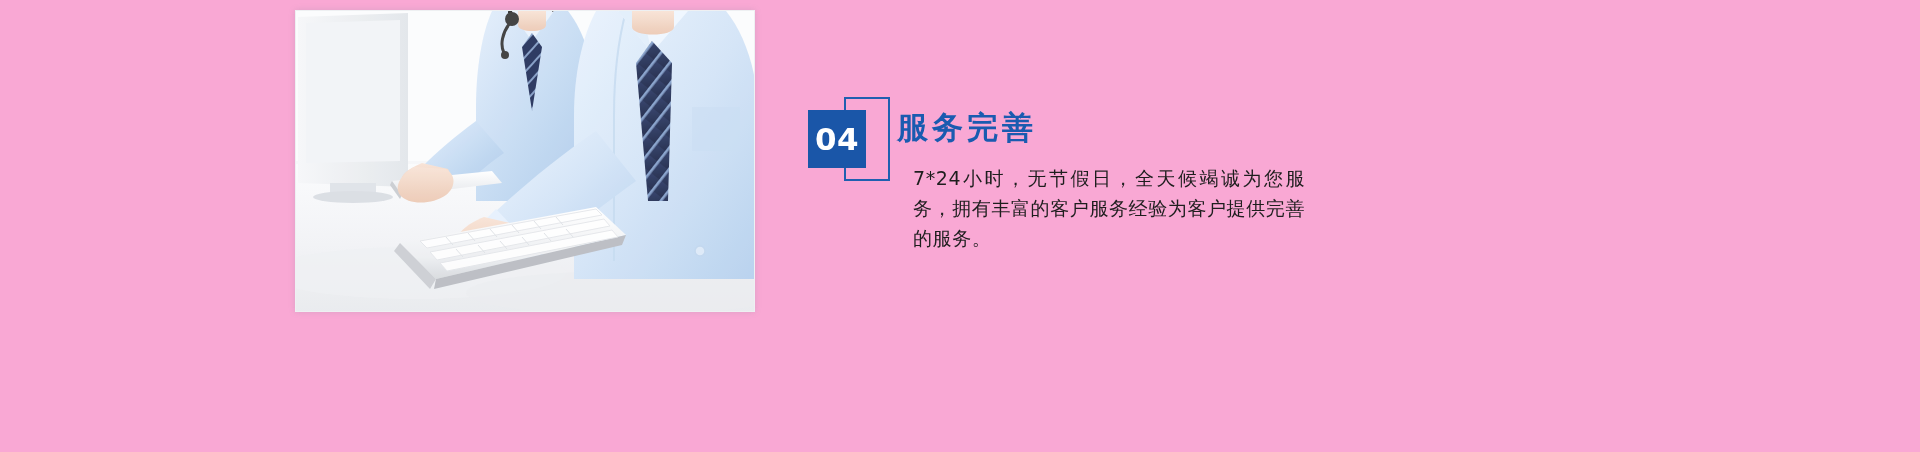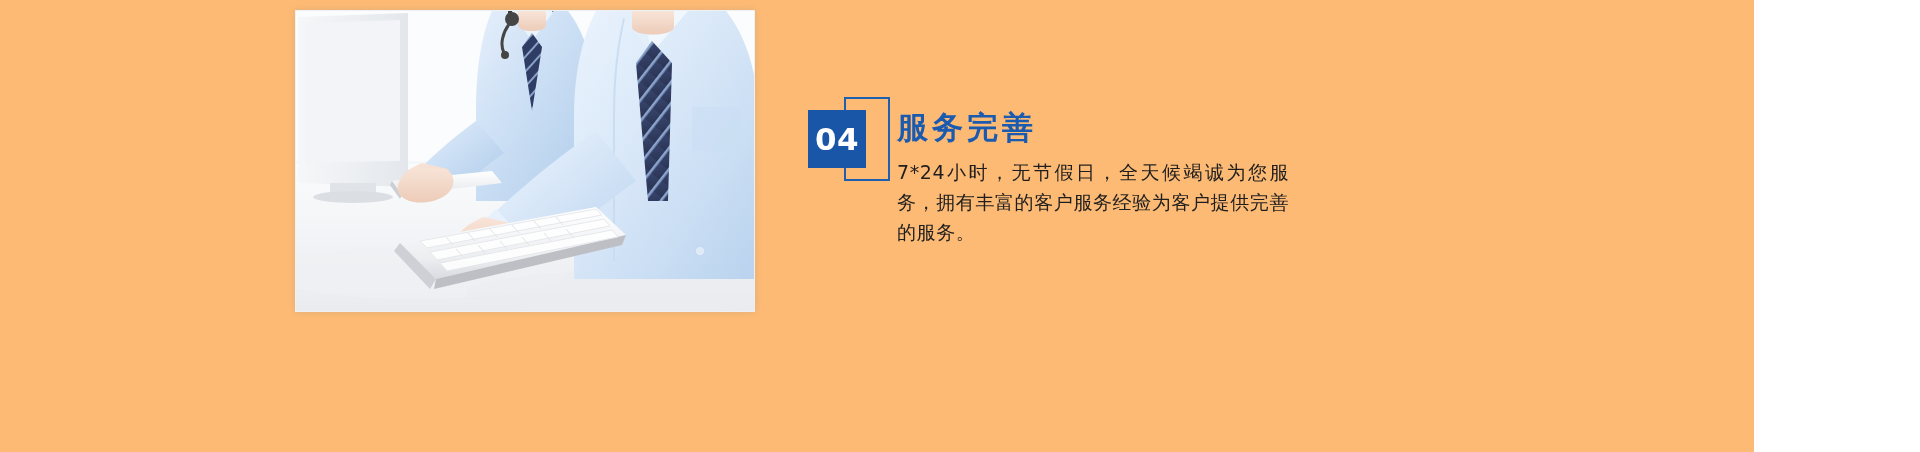--- a/index.html
+++ b/index.html
@@ -8,23 +8,23 @@
     padding: 0;
     background: #ffffff;
   }
   body {
     font-family: "DejaVu Sans", "Liberation Sans", sans-serif;
     -webkit-font-smoothing: antialiased;
   }
 
   .stage {
     position: relative;
-    width: 1754px;
+    width: 1920px;
     height: 452px;
-    background: #fdba74;
+    background: #f9a8d4;
     overflow: hidden;
   }
 
   
   .photo-frame {
     position: absolute;
     left: 295px;
     top: 10px;
     width: 460px;
     height: 302px;
@@ -99,21 +99,21 @@
     line-height: 1.25;
     margin: 12px 0 10px 0;
     white-space: nowrap;
     font-family: "DejaVu Sans", "Liberation Sans", sans-serif;
   }
   .body-copy {
     color: #1e1e1e;
     font-size: 19px;
     line-height: 30px;
     letter-spacing: 0.6px;
-    margin: 0;
+    margin: 16px;
     width: 392px;
     text-align: justify;
     text-justify: inter-character;
     font-family: "DejaVu Sans", "Liberation Sans", sans-serif;
   }
 </style>
 </head>
 <body>
 
 <div class="stage">

